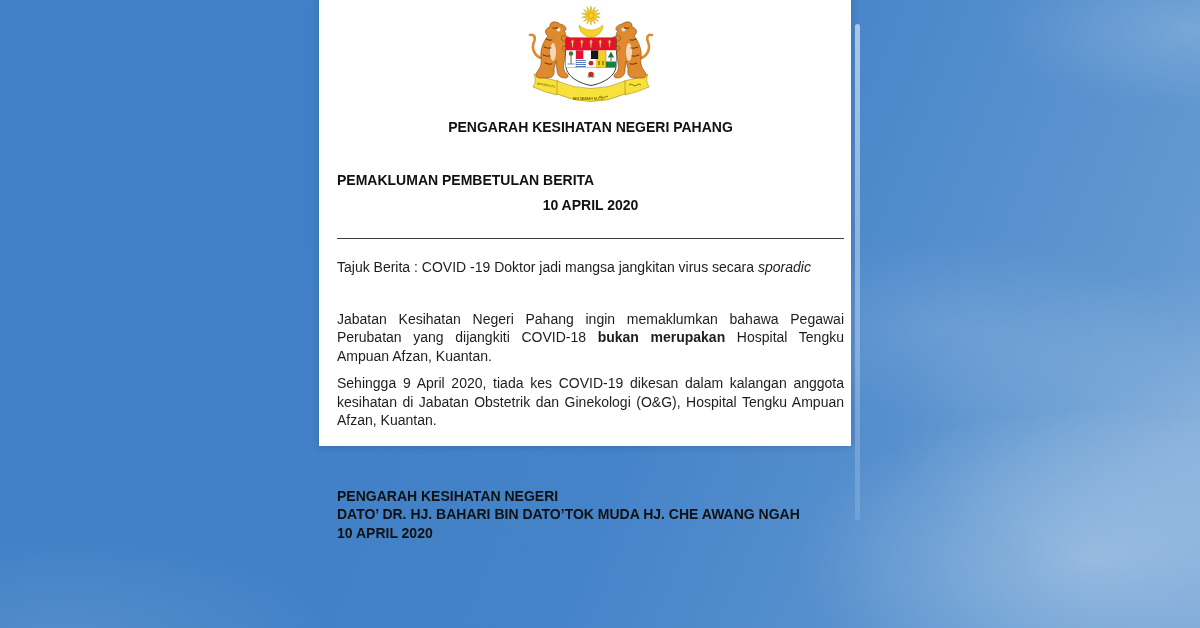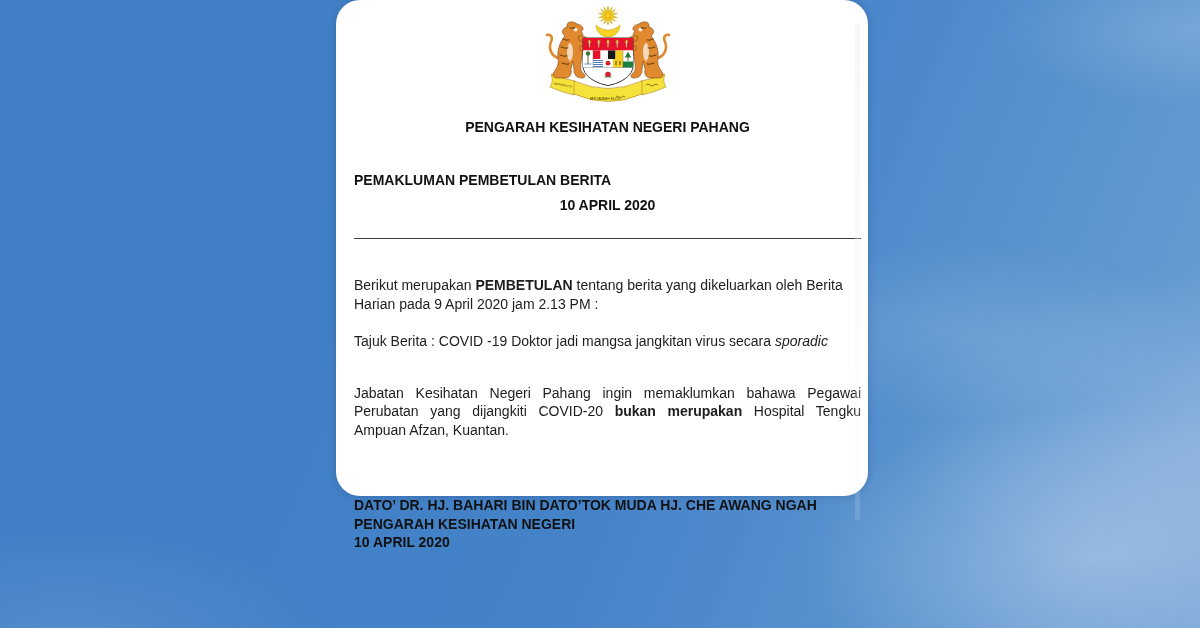--- a/index.html
+++ b/index.html
@@ -8,24 +8,23 @@
     font-family:"Liberation Sans", sans-serif;
     background:
       radial-gradient(ellipse 420px 220px at 1090px 560px, rgba(255,255,255,.30), rgba(255,255,255,0) 70%),
       radial-gradient(ellipse 520px 240px at 1240px 430px, rgba(255,255,255,.22), rgba(255,255,255,0) 68%),
       radial-gradient(ellipse 320px 130px at 960px 330px, rgba(255,255,255,.12), rgba(255,255,255,0) 70%),
       radial-gradient(ellipse 280px 110px at 1190px 30px, rgba(255,255,255,.16), rgba(255,255,255,0) 70%),
       radial-gradient(ellipse 360px 150px at 70px 640px, rgba(255,255,255,.10), rgba(255,255,255,0) 72%),
       linear-gradient(112deg, #4180c6 28%, #4583c9 55%, #6097d0 85%, #71a1d5 100%);
   }
   .doc{
-    position:absolute;left:336px;top:0;width:532px;height:496px;
+    position:absolute;left:319px;top:0;width:532px;height:446px;
     background:#ffffff;
     box-shadow:0 0 7px rgba(20,40,70,.25);
-    border-radius:24px;
   }
   .doc-content{padding:0 7px 0 18px;color:#1d1d1f;}
   .crest{display:block;margin:6px auto 0;width:130px;height:104px;}
   .org-title{margin:9px 0 0 0;font-size:14px;line-height:17px;font-weight:bold;text-align:center;color:#111;}
   .doc-title{margin:36px 0 0 0;font-size:14px;line-height:17px;font-weight:bold;text-align:left;color:#111;}
   .doc-date{margin:8px 0 0 0;font-size:14px;line-height:17px;font-weight:bold;text-align:center;color:#111;}
   .rule{margin-top:24px;height:0;border-top:1.6px solid #3d3d3d;}
   .para{font-size:14px;line-height:18.5px;margin:0;}
   .p1{margin-top:37px;text-align:left;}
   .subject{margin-top:19px;font-weight:normal;}
@@ -129,30 +128,30 @@
         </g>
       </svg>
 
       <div class="org-title">PENGARAH KESIHATAN NEGERI PAHANG</div>
 
       <div class="doc-title">PEMAKLUMAN PEMBETULAN BERITA</div>
       <div class="doc-date">10 APRIL 2020</div>
 
       <div class="rule"></div>
 
-      <p class="para p1"><span>Berikut merupakan </span><b>PEMBETULAN</b><span> tentang berita yang dikeluarkan oleh Berita Harian pada 9 April 2020 jam 2.13 PM :</span></p>
 
       <p class="para subject"><span>Tajuk Berita : COVID -19 Doktor jadi mangsa jangkitan virus secara </span><i>sporadic</i></p>
 
-      <p class="para p2"><span>Jabatan Kesihatan Negeri Pahang ingin memaklumkan bahawa Pegawai Perubatan yang dijangkiti COVID-20 </span><b>bukan merupakan</b><span> Hospital Tengku Ampuan Afzan, Kuantan.</span></p>
+      <p class="para p2"><span>Jabatan Kesihatan Negeri Pahang ingin memaklumkan bahawa Pegawai Perubatan yang dijangkiti COVID-18 </span><b>bukan merupakan</b><span> Hospital Tengku Ampuan Afzan, Kuantan.</span></p>
 
+      <p class="para p3">Sehingga 9 April 2020, tiada kes COVID-19 dikesan dalam kalangan anggota kesihatan di Jabatan Obstetrik dan Ginekologi (O&amp;G), Hospital Tengku Ampuan Afzan, Kuantan.</p>
 
       <div class="signature">
+        <div>PENGARAH KESIHATAN NEGERI</div>
         <div>DATO’ DR. HJ. BAHARI BIN DATO’TOK MUDA HJ. CHE AWANG NGAH</div>
-        <div>PENGARAH KESIHATAN NEGERI</div>
         <div>10 APRIL 2020</div>
       </div>
 
     </div>
   </div>
 
   <div class="page-edge"></div>
 </div>
 
 </body></html>

